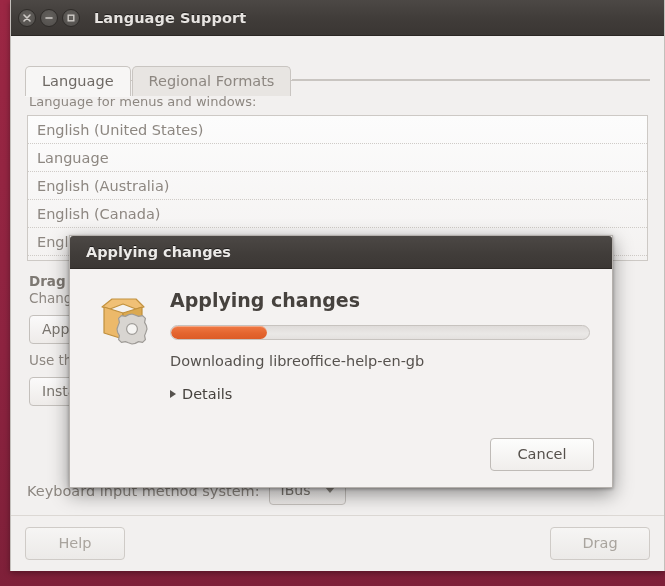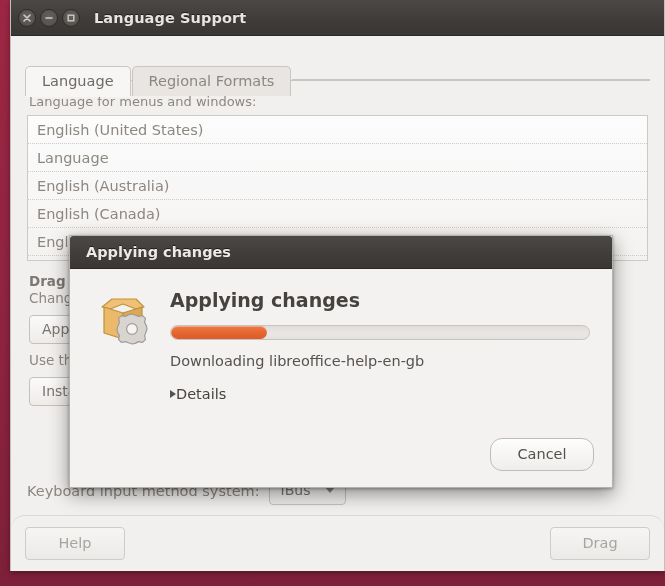--- a/index.html
+++ b/index.html
@@ -147,21 +147,20 @@
   }
 
   
   .actionbar {
     position: absolute; left: 0; right: 0; bottom: 0;
     height: 56px;
     border-top: 1px solid #dcd8d4;
     background: #f2f0ef;
     display: flex; align-items: center; justify-content: space-between;
     padding: 0 14px;
-    border-radius: 14px;
   }
   .fbtn {
     min-width: 100px;
     padding: 7px 18px 8px 18px;
     font-size: 14.5px;
     color: #a9a49e;
     background: linear-gradient(180deg,#f6f5f4 0%, #eceae8 100%);
     border: 1px solid #cfcbc7; border-radius: 4px;
     text-align: center;
     cursor: pointer;
@@ -204,39 +203,39 @@
   }
   .pfill {
     height: 100%;
     background: linear-gradient(180deg,#f07a45 0%, #e4652f 55%, #dd5c27 100%);
     border-radius: 8px;
     box-shadow: inset 0 1px 0 rgba(255,255,255,.35);
   }
   .pstatus { font-size: 14.5px; color: #56524e; margin-top: 13px; }
   .details {
     margin-top: 17px;
-    display: flex; align-items: center; 
+    display: flex; align-items: center; gap: 6px;
     font-size: 14.5px; color: #46423e;
     cursor: pointer; width: max-content;
   }
   .tri {
     width: 0; height: 0;
     border-top: 4.5px solid transparent;
     border-bottom: 4.5px solid transparent;
     border-left: 6px solid #56524e;
   }
   .dlg-actions {
     position: absolute; right: 18px; bottom: 16px;
   }
   .dbtn {
     min-width: 104px;
     padding: 7px 20px 8px 20px;
     font-size: 14.5px; color: #55504b;
     background: linear-gradient(180deg,#fdfdfc 0%, #f0eeec 100%);
-    border: 1px solid #bfbbb7; border-radius: 12px;
+    border: 1px solid #bfbbb7; border-radius: 4px;
     text-align: center; cursor: pointer;
   }
 </style>
 </head>
 <body>
 
 <div id="root">
 
   <div class="window">
 

